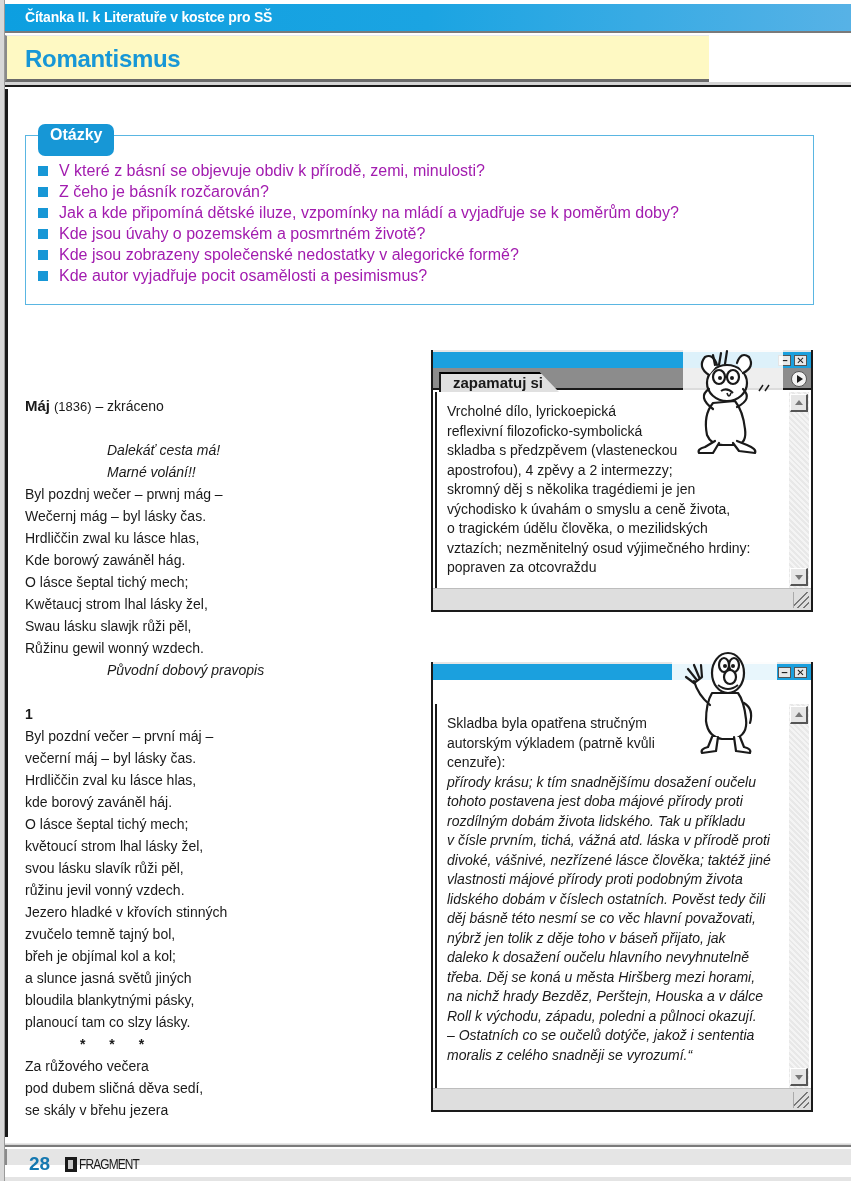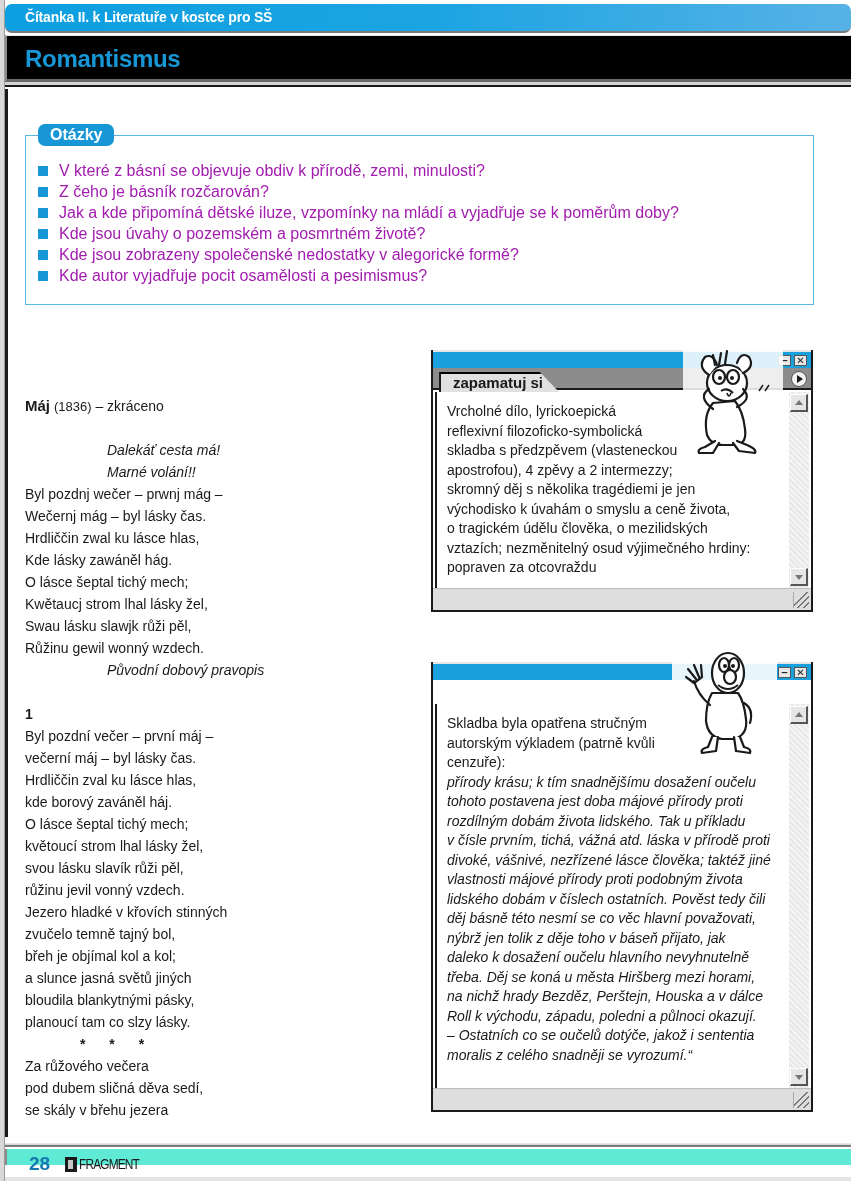--- a/index.html
+++ b/index.html
@@ -4,29 +4,28 @@
 <style>
   * { box-sizing: border-box; margin: 0; padding: 0; }
   html, body { width: 851px; height: 1181px; background: #ffffff; overflow: hidden; }
   body { position: relative; font-family: "Liberation Sans", "DejaVu Sans", sans-serif; color: #1a1a1a; }
 
   
   .top-band {
     position: absolute; left: 5px; top: 4px; width: 846px; height: 29px;
     background: linear-gradient(to right, #0d9fe0 0%, #1ba4e2 50%, #57b2e6 100%);
     border-bottom: 2px solid #7a7a7a;
-    border-radius: 7px;
   }
   .top-band .book-title {
     position: absolute; left: 20px; top: 5px;
     font-size: 14px; font-weight: bold; color: #ffffff; letter-spacing: -0.2px;
   }
   .title-band {
-    position: absolute; left: 5px; top: 35px; width: 846px; height: 47px;
-    background: #000000;
+    position: absolute; left: 5px; top: 35px; width: 704px; height: 47px;
+    background: #fef9c3;
     border-top: 1px solid #e8e8e8;
     border-left: 2px solid #8a8a8a;
     border-bottom: 3px solid #6a6a6a;
   }
   .title-band .chapter-title {
     position: absolute; left: 18px; top: 9px;
     font-size: 24px; font-weight: bold; color: #1797d6; letter-spacing: -0.3px;
   }
   .title-band-under {
     position: absolute; left: 5px; top: 82px; width: 846px; height: 5px;
@@ -42,21 +41,21 @@
     position: absolute; left: 5px; top: 89px; width: 3px; height: 1048px;
     background: #1a1a1a;
   }
 
   
   .questions-box {
     position: absolute; left: 25px; top: 135px; width: 789px; height: 170px;
     border: 1px solid #5ab6e2;
   }
   .questions-tab {
-    position: absolute; left: 38px; top: 124px; height: 22px; padding: 0 12px;
+    position: absolute; left: 38px; top: 124px; height: 32px; padding: 0 12px;
     background: #1797d6; color: #ffffff; font-weight: bold; font-size: 16px;
     border-radius: 7px; line-height: 22px;
   }
   .questions-list {
     position: absolute; left: 38px; top: 160px; list-style: none;
   }
   .questions-list li {
     font-size: 16px; line-height: 21px; height: 21px; color: #a21caf;
     display: flex; align-items: center;
   }
@@ -141,21 +140,21 @@
   }
 
   .cartoon { position: absolute; }
 
   
   .footer-line {
     position: absolute; left: 5px; top: 1143px; width: 846px; height: 4px;
     background: #d6d6d6; border-top: 1px solid #e8e8e8; border-bottom: 2px solid #7a7a7a;
   }
   .footer-band {
-    position: absolute; left: 5px; top: 1149px; width: 846px; height: 16px; background: #5eead4;
+    position: absolute; left: 5px; top: 1149px; width: 846px; height: 16px; background: #e5e5e5;
     border-left: 2px solid #8a8a8a;
     padding-left: 28px;
   }
   .footer-band .page-number {
     position: absolute; left: 22px; top: 4px; font-size: 19px; font-weight: bold; color: #1578b0;
   }
   .footer-band .publisher-logo {
     position: absolute; left: 58px; top: 7px; height: 16px; display: flex; align-items: center;
   }
   .footer-band .logo-mark { width: 12px; height: 15px; background: #1a1a1a; margin-right: 2px; position: relative; }
@@ -213,21 +212,21 @@
     <b>Máj</b>
     <span class="year">(1836)</span>
     <span>– zkráceno</span>
   </div>
   <div class="spacer"></div>
   <div class="line italic-indent">Dalekáť cesta má!</div>
   <div class="line italic-indent">Marné volání!!</div>
   <div class="line">Byl pozdnj wečer – prwnj mág –</div>
   <div class="line">Wečernj mág – byl lásky čas.</div>
   <div class="line">Hrdliččin zwal ku lásce hlas,</div>
-  <div class="line">Kde lásky zawáněl hág.</div>
+  <div class="line">Kde borowý zawáněl hág.</div>
   <div class="line">O lásce šeptal tichý mech;</div>
   <div class="line">Kwětaucj strom lhal lásky žel,</div>
   <div class="line">Swau lásku slawjk růži pěl,</div>
   <div class="line">Růžinu gewil wonný wzdech.</div>
   <div class="line italic-indent">Původní dobový pravopis</div>
   <div class="spacer"></div>
   <div class="line section-number">1</div>
   <div class="line">Byl pozdní večer – první máj –</div>
   <div class="line">večerní máj – byl lásky čas.</div>
   <div class="line">Hrdliččin zval ku lásce hlas,</div>

